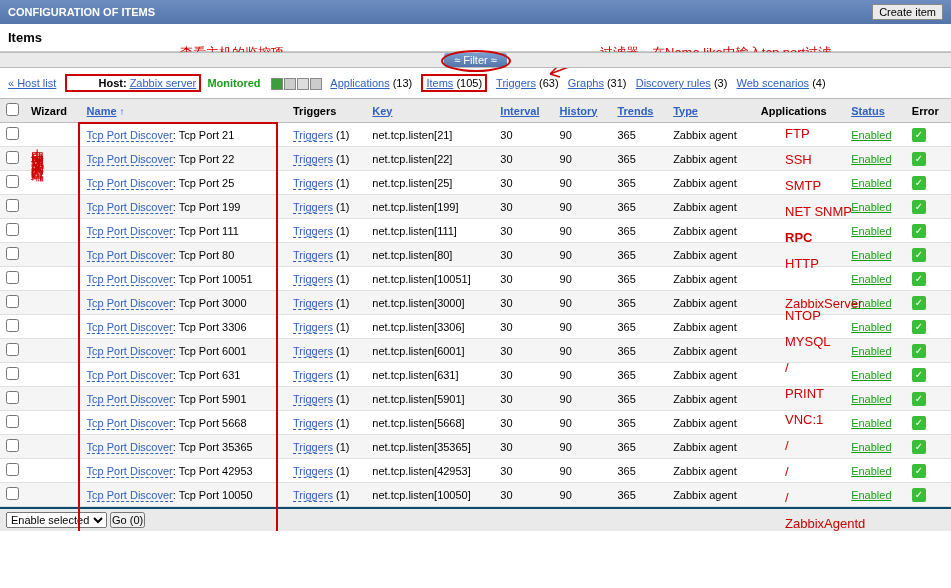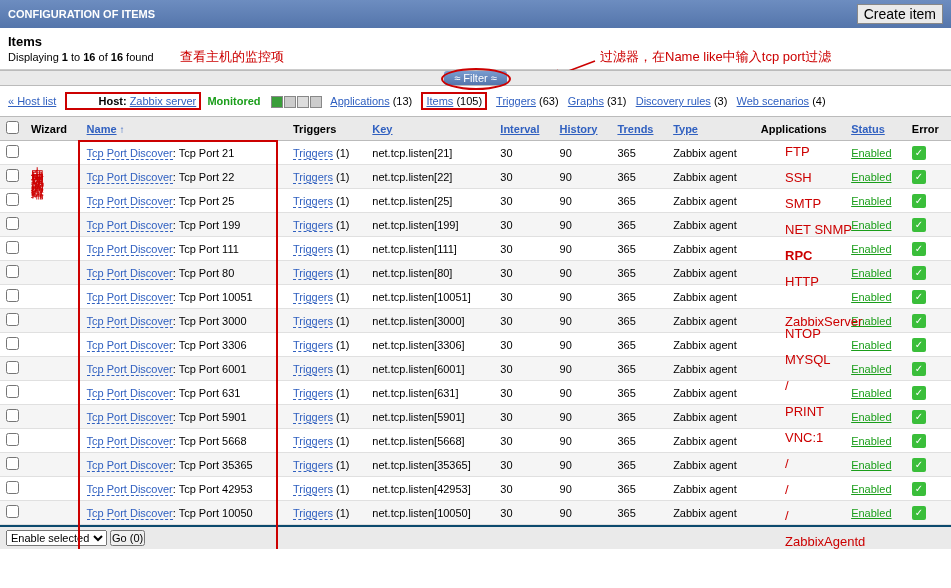--- a/index.html
+++ b/index.html
@@ -1,18 +1,18 @@
 <!DOCTYPE html>
 <html><head>
 <meta charset="utf-8">
 <style>
 * { box-sizing: border-box; margin: 0; padding: 0; }
 body { font-family: Verdana, Arial, sans-serif; font-size: 11px; background: #fff; color: #000; width: 951px; }
 .header-bar { background: linear-gradient(#6d8dc0, #5475ab); color: #fff; padding: 4px 8px; font-weight: bold; display: flex; justify-content: space-between; align-items: center; }
-.create-btn { background: #eaeaea; border: 1px solid #888; padding: 1px 6px; font-size: 14px; cursor: pointer; }
+.create-btn { background: #eaeaea; border: 1px solid #888; padding: 1px 6px; font-size: 11px; cursor: pointer; }
 .items-header { padding: 6px 8px; border-bottom: 1px solid #ccc; position: relative; }
 .items-title { font-weight: bold; font-size: 13px; }
 .items-count { font-size: 11px; margin-top: 2px; }
 .annotation { color: #cc0000; position: absolute; font-size: 13px; }
 .filter-row { background: #eaeaea; border-top: 1px solid #bbb; border-bottom: 1px solid #bbb; text-align: center; position: relative; }
 .filter-btn { display: inline-block; background: linear-gradient(#7a9dd0, #5475ab); color: #fff; padding: 1px 10px; border-radius: 3px; font-size: 11px; cursor: pointer; }
 .red-ellipse { position: absolute; border: 2px solid #cc0000; border-radius: 50%; width: 70px; height: 22px; left: 50%; top: -3px; transform: translateX(-50%); pointer-events: none; }
 .nav-row { padding: 6px 8px; font-size: 11px; }
 .nav-row a { color: #3060c0; text-decoration: underline; text-align: center; }
 .host-label { font-weight: bold; margin-left: 28px; }
@@ -44,23 +44,20 @@
 </head>
 <body>
 
 <div class="header-bar">
   <span>CONFIGURATION OF ITEMS</span>
   <button class="create-btn">Create item</button>
 </div>
 
 <div class="items-header">
   <div class="items-title">Items</div>
-  <div class="items-count">
-    <span>Displaying </span><b>1</b><span> to </span><b>16</b><span> of </span><b>16</b><span> found</span>
-  </div>
   <span class="annotation" style="left:180px; top:20px;">查看主机的监控项</span>
   <span class="annotation" style="left:600px; top:20px;">过滤器，在Name like中输入tcp port过滤</span>
   <svg style="position:absolute; left:540px; top:28px;" width="60" height="30">
       <path d="M55 5 L10 22 M10 22 L18 14 M10 22 L20 25" stroke="#cc0000" stroke-width="1.5" fill="none"></path>
     </svg>
 </div>
 
 <div class="filter-row">
   <span class="filter-btn">≈ <span>Filter</span> ≈</span>
   <div class="red-ellipse"></div>

